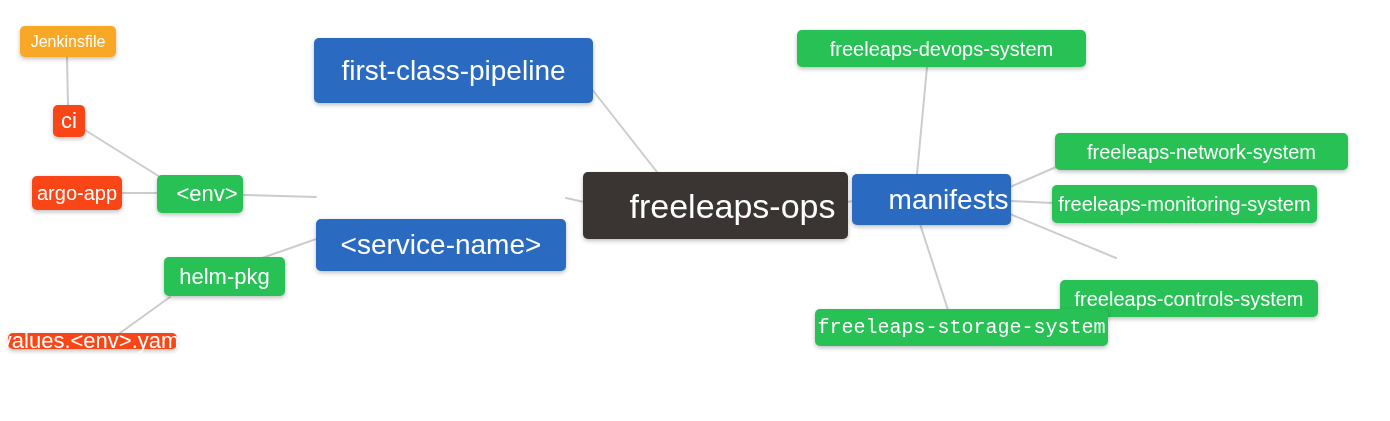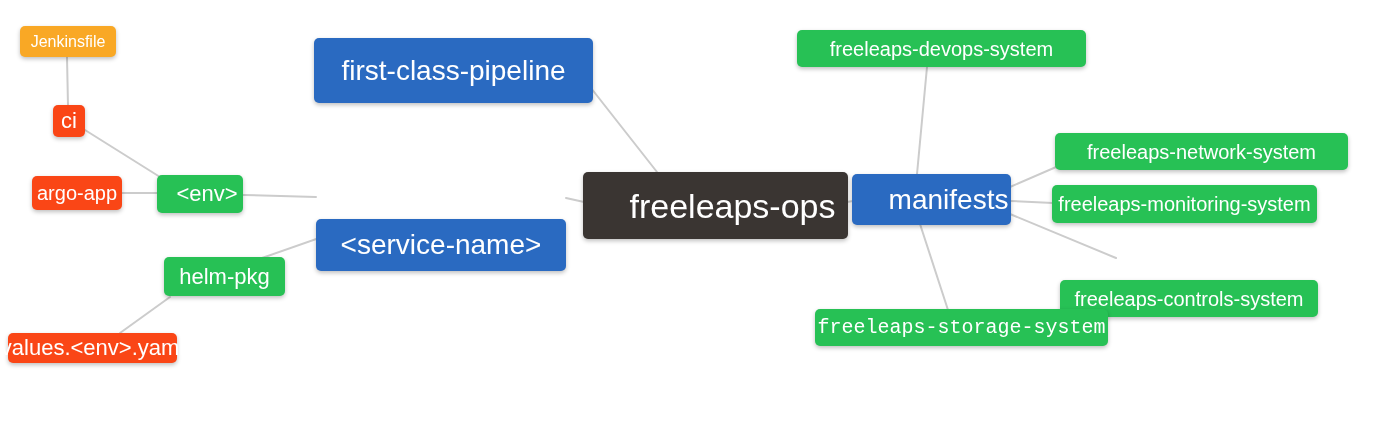--- a/index.html
+++ b/index.html
@@ -80,21 +80,21 @@
   <div class="node c-orange f-xs" style="left:20px;  top:26px;  width:96px;  height:31px;">Jenkinsfile</div>
 
   <div class="node c-red f-sm" style="left:53px;  top:105px; width:32px;  height:32px;">ci</div>
 
   <div class="node c-red f-md" style="left:32px;  top:176px; width:90px;  height:34px;">argo-app</div>
 
   <div class="node c-green f-me" style="left:157px; top:175px; width:86px;  height:38px;padding-left:20px;">&lt;env&gt;</div>
 
   <div class="node c-green f-me" style="left:164px; top:257px; width:121px; height:39px;">helm-pkg</div>
 
-  <div class="node c-red f-sm" style="left:8px;   top:333px; width:169px; height:30px;">values.&lt;env&gt;.yaml</div>
+  <div class="node c-red f-sm" style="left:8px;   top:333px; width:169px; height:16px;">values.&lt;env&gt;.yaml</div>
 
   <div class="node c-blue f-lg" style="left:314px; top:38px;  width:279px; height:65px;">first-class-pipeline</div>
 
   <div class="node c-blue f-lg" style="left:316px; top:171px; width:250px; height:52px;margin-top:48px;">&lt;service-name&gt;</div>
 
   <div class="node c-dark f-xl" style="left:583px; top:172px; width:265px; height:67px;">freeleaps-ops</div>
 
   <div class="node c-blue f-lg" style="left:852px; top:174px; width:159px; height:51px;padding-left:40px;">manifests</div>
 
   <div class="node c-green f-md" style="left:797px;  top:30px;  width:289px; height:37px;">freeleaps-devops-system</div>

